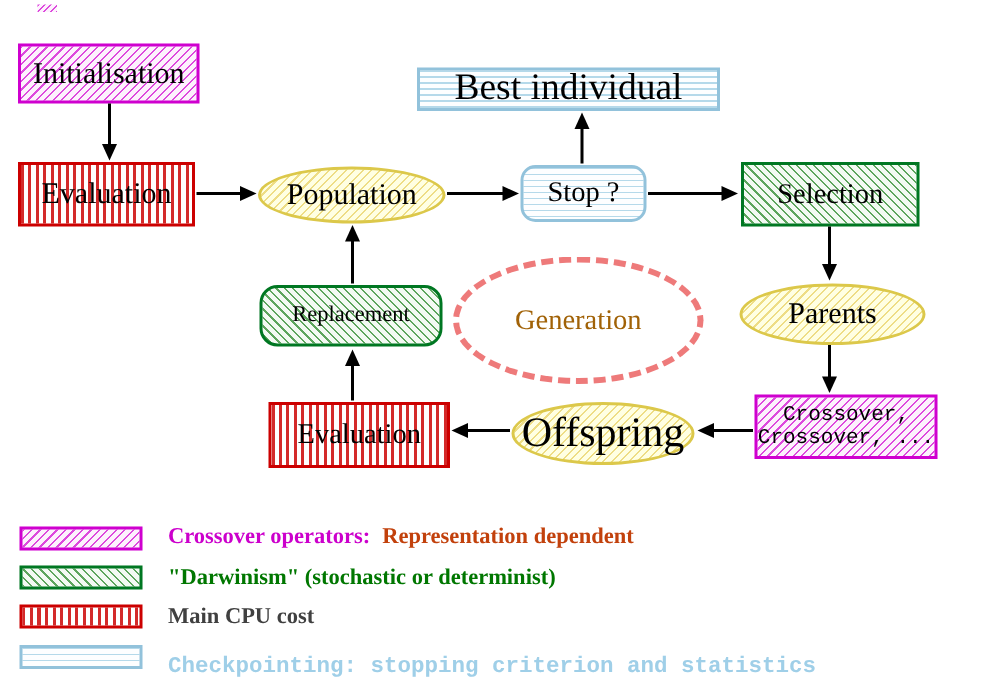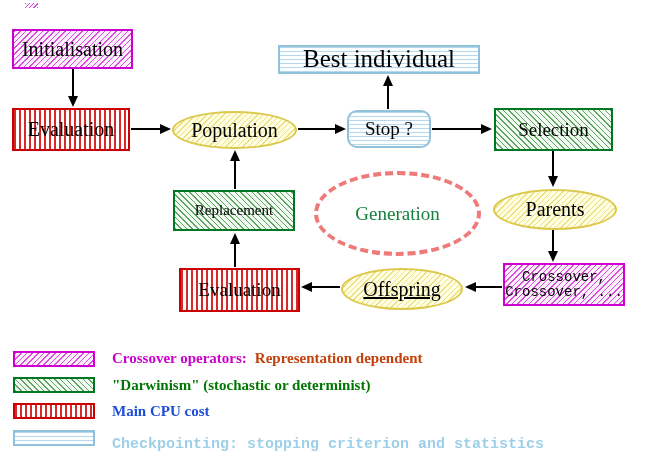--- a/index.html
+++ b/index.html
@@ -40,26 +40,26 @@
   }
   .ellipse { border-radius:50%; }
 
   
   #node-init        { left:12px;  top:29px;  width:121px; height:40px; font-size:20px; }
   #node-eval-top    { left:12px;  top:108px; width:118px; height:43px; font-size:20px; }
   #node-population  { left:172px; top:111px; width:125px; height:38px; font-size:20px; }
   #node-best        { left:278px; top:45px;  width:202px; height:29px; font-size:25px; }
   #node-stop        { left:347px; top:110px; width:84px;  height:38px; font-size:19px; border-radius:10px; }
   #node-selection   { left:494px; top:108px; width:119px; height:43px; font-size:19px; }
-  #node-replacement { left:173px; top:190px; width:122px; height:41px; font-size:15px; }
-  #node-generation  { left:314px; top:171px; width:167px; height:85px; font-size:19px;
-                      border:4px dashed #ee7a7a; border-radius:50%; color:#15803d; background:transparent; }
+  #node-replacement { left:173px; top:190px; width:122px; height:41px; font-size:15px;border-radius:12px; }
+  #node-generation  { left:302px; top:171px; width:167px; height:85px; font-size:19px;
+                      border:4px dashed #ee7a7a; border-radius:50%; color:#a16207; background:transparent; }
   #node-parents     { left:493px; top:189px; width:124px; height:41px; font-size:20px; }
   #node-eval-bot    { left:179px; top:268px; width:121px; height:44px; font-size:19px; }
-  #node-offspring   { left:341px; top:268px; width:122px; height:42px; font-size:20px;text-decoration:underline; }
+  #node-offspring   { left:341px; top:268px; width:122px; height:42px; font-size:28px; }
   #node-crossover   { left:503px; top:263px; width:122px; height:43px; font-size:14px; flex-direction:column;font-family:Liberation Mono, monospace; }
 
   
   #stray-mark { position:absolute; left:25px; top:3px; width:13px; height:5px;
     background-image:repeating-linear-gradient(135deg,#dd4add 0 1px,#fdf1fd 1px 3px); }
 
   
   .aline { position:absolute; background:#000; }
   .ahead { position:absolute; width:0; height:0; }
   .ahead-down  { border-left:5px solid transparent; border-right:5px solid transparent; border-top:11px solid #000; }
@@ -69,21 +69,21 @@
 
   
   .legend-swatch { position:absolute; left:13px; width:82px; height:16px; box-sizing:border-box; }
   #legend-swatch-1 { top:351px; }
   #legend-swatch-2 { top:377px; }
   #legend-swatch-3 { top:403px; }
   #legend-swatch-4 { top:430px; }
   .legend-text { position:absolute; left:112px; font-size:15px; font-weight:bold; white-space:nowrap; }
   #legend-text-1 { top:350px; color:#cc00cc; }
   #legend-text-2 { top:377px; color:#007700; }
-  #legend-text-3 { top:403px; color:#1d4ed8; }
+  #legend-text-3 { top:403px; color:#404040; }
   #legend-text-4 { top:436px; color:#9fcfe8;font-family:Liberation Mono, monospace; }
   .lg-gold { color:#c2410c; margin-left:8px; }
 </style>
 </head>
 <body>
 
 <div class="canvas">
 
   <div id="stray-mark"></div>
 

